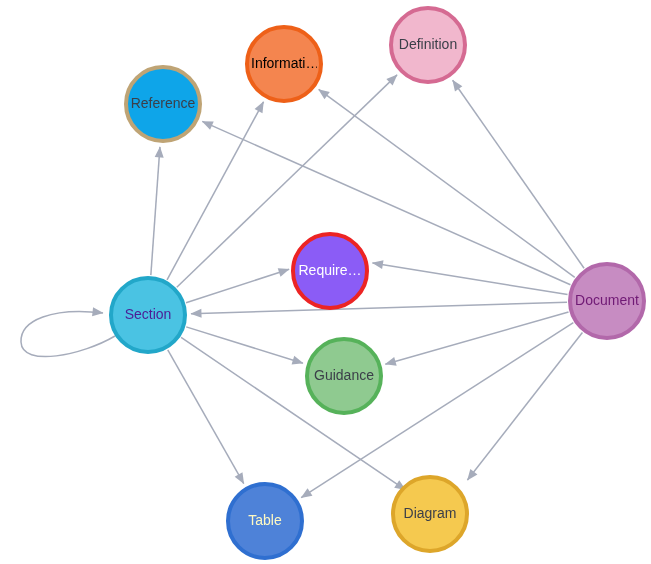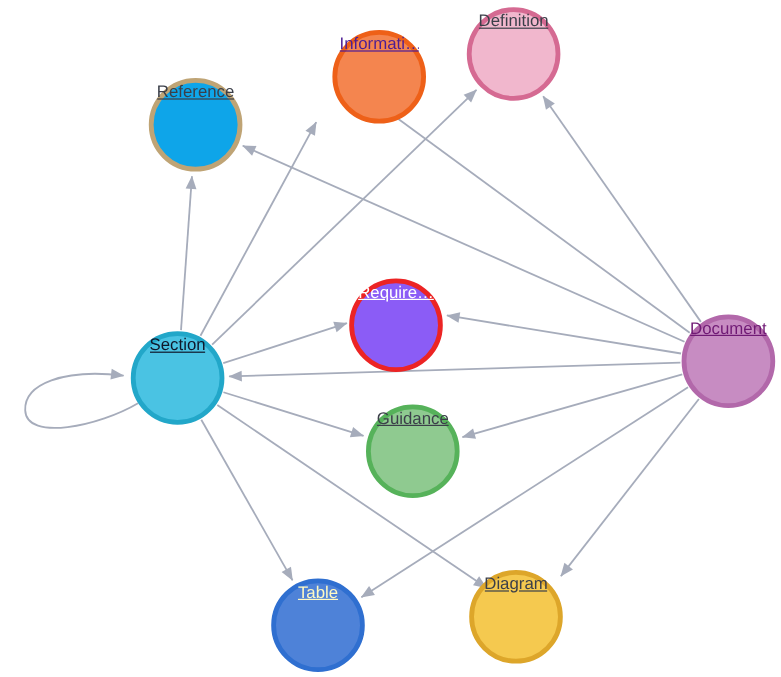--- a/index.html
+++ b/index.html
@@ -21,26 +21,26 @@
     top: 0;
   }
   .node {
     position: absolute;
     width: 70px;
     height: 70px;
     border-radius: 50%;
     border: 4px solid;
     box-sizing: content-box;
     display: flex;
+    align-items: center;
     justify-content: center;
     font-size: 14px;
     line-height: 1.1;
     cursor: pointer;
     user-select: none;
-    text-decoration: underline;
   }
   .node .label {
     max-width: 66px;
     overflow: hidden;
     white-space: nowrap;
     text-align: center;
   }
 </style>
 </head>
 <body>
@@ -68,30 +68,30 @@
         <line x1="567.0185933567259" y1="302.2194764553504" x2="190.98001214151972" y2="313.6890628104983" stroke="#a6acbb" stroke-width="1.5" marker-end="url(#arrow)"></line>
         <line x1="568.53352768702" y1="311.9695263249943" x2="385.3514577364535" y2="364.20775920063113" stroke="#a6acbb" stroke-width="1.5" marker-end="url(#arrow)"></line>
         <line x1="573.3592543874827" y1="322.6402457156544" x2="301.1638015334561" y2="497.7367358556715" stroke="#a6acbb" stroke-width="1.5" marker-end="url(#arrow)"></line>
         <line x1="582.4116231600042" y1="332.55014618625967" x2="467.4325051029955" y2="480.0835928497708" stroke="#a6acbb" stroke-width="1.5" marker-end="url(#arrow)"></line>
       </g>
   </svg>
   <div id="nodes-layer">
       <div class="node" style="left: 124px; top: 65px; background: #0ea5e9; border-color: rgb(191, 164, 117); color: rgb(59, 63, 73);">
         <span class="label">Reference</span>
       </div>
-      <div class="node" style="left: 245px; top: 25px; background: rgb(244, 133, 79); border-color: rgb(238, 96, 24); color: #4c1d95; margin-left: 32px;">
+      <div class="node" style="left: 245px; top: 25px; background: rgb(244, 133, 79); border-color: rgb(238, 96, 24); color: #000000;">
         <span class="label">Informati…</span>
       </div>
       <div class="node" style="left: 389px; top: 6px; background: rgb(241, 183, 205); border-color: rgb(213, 106, 146); color: rgb(59, 63, 73);">
         <span class="label">Definition</span>
       </div>
       <div class="node" style="left: 291px; top: 232px; background: #8b5cf6; border-color: rgb(236, 36, 36); color: rgb(255, 255, 255);">
         <span class="label">Require…</span>
       </div>
-      <div class="node" style="left: 109px; top: 276px; background: rgb(74, 195, 227); border-color: rgb(34, 167, 201); color: #0f172a;">
+      <div class="node" style="left: 109px; top: 276px; background: rgb(74, 195, 227); border-color: rgb(34, 167, 201); color: #4c1d95;">
         <span class="label">Section</span>
       </div>
       <div class="node" style="left: 568px; top: 262px; background: rgb(199, 140, 194); border-color: rgb(178, 104, 170); color: #701a75;">
         <span class="label">Document</span>
       </div>
       <div class="node" style="left: 305px; top: 337px; background: rgb(143, 202, 144); border-color: rgb(86, 178, 90); color: rgb(59, 63, 73);">
         <span class="label">Guidance</span>
       </div>
       <div class="node" style="left: 226px; top: 482px; background: rgb(78, 130, 216); border-color: rgb(47, 111, 208); color: #fef9c3;">
         <span class="label">Table</span>

